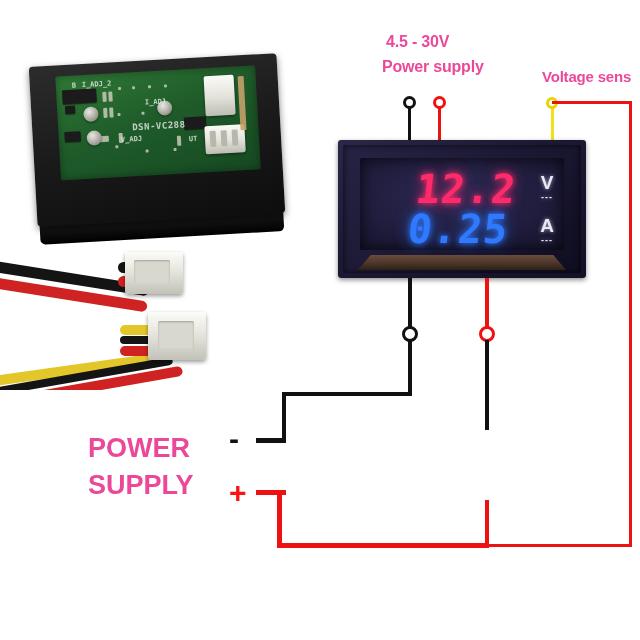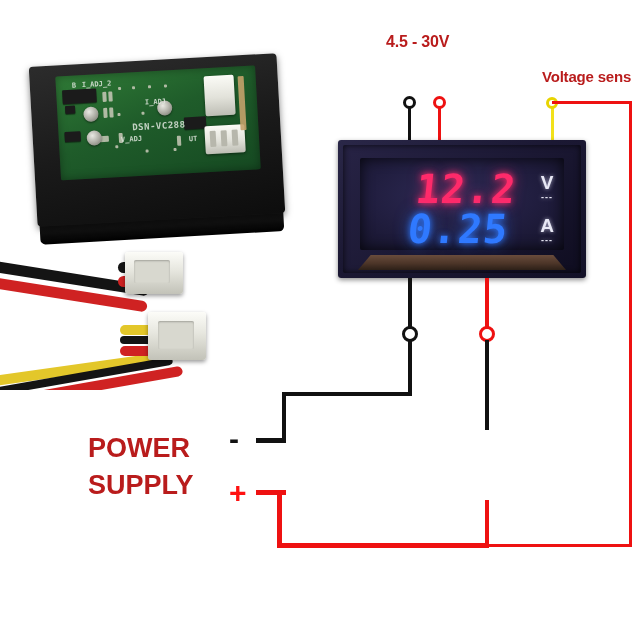--- a/index.html
+++ b/index.html
@@ -12,21 +12,21 @@
     width: 640px;
     height: 640px;
     background: #ffffff;
     overflow: hidden;
     font-family: "Liberation Sans", sans-serif;
   }
 
   
   .label {
     position: absolute;
-    color: #b91c1c;
+    color: #ec4899;
     font-weight: bold;
     white-space: nowrap;
     letter-spacing: -0.2px;
   }
   #psu-label-l1 { left: 386px; top: 33px; font-size: 16px; }
   #psu-label-l2 { left: 382px; top: 58px; font-size: 16px; }
   #vsense-label { left: 542px; top: 68px; font-size: 15px; }
   #ps-label-l1   { left: 88px;  top: 433px; font-size: 27px; letter-spacing: 0px;}
   #ps-label-l2   { left: 88px;  top: 470px; font-size: 27px; letter-spacing: 0px;}
   #load-label    { left: 448px; top: 440px; font-size: 27px; letter-spacing: 0px;}
@@ -279,20 +279,21 @@
     <div class="cable" style="left:-16px; top:143px; width:200px; height:10px; background:#cf2222; transform:rotate(-10deg);"></div>
     <div class="cable" style="left:120px; top:85px;  width:44px;  height:10px; background:#e3c72a;"></div>
     <div class="cable" style="left:120px; top:96px;  width:44px;  height:8px;  background:#141414;"></div>
     <div class="cable" style="left:120px; top:106px; width:50px;  height:10px; background:#cf2222;"></div>
     <div class="cable-housing" style="left:148px; top:72px; width:58px; height:48px;">
       <div class="hole" style="left:10px; top:9px; width:36px; height:28px;"></div>
     </div>
   </div>
 
   <div class="label" id="psu-label-l1">4.5 - 30V</div>
+  <div class="label" id="psu-label-l2">Power supply</div>
   <div class="label" id="vsense-label">Voltage sens</div>
 
   <div class="wire wire-black" style="left:408px; top:106px; width:3px; height:40px;"></div>
   <div class="node node-black" style="left:403px; top:96px; width:13px; height:13px;"></div>
 
   <div class="wire wire-red" style="left:438px; top:106px; width:3px; height:40px;"></div>
   <div class="node node-red" style="left:433px; top:96px; width:13px; height:13px;"></div>
 
   <div class="wire wire-yellow" style="left:551px; top:103px; width:3px; height:46px;"></div>
   <div class="node node-yellow" style="left:546px; top:97px; width:12px; height:12px;"></div>

